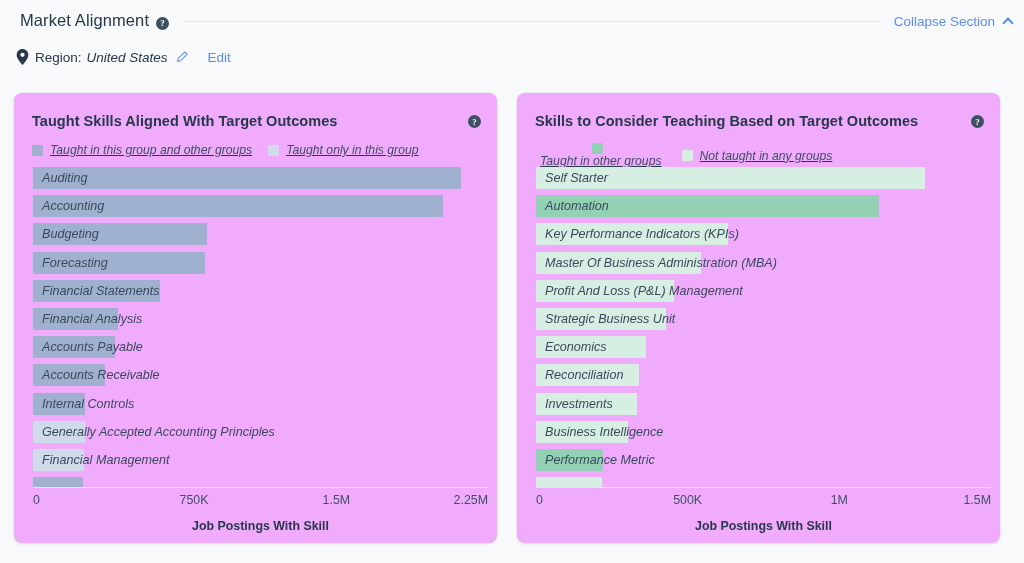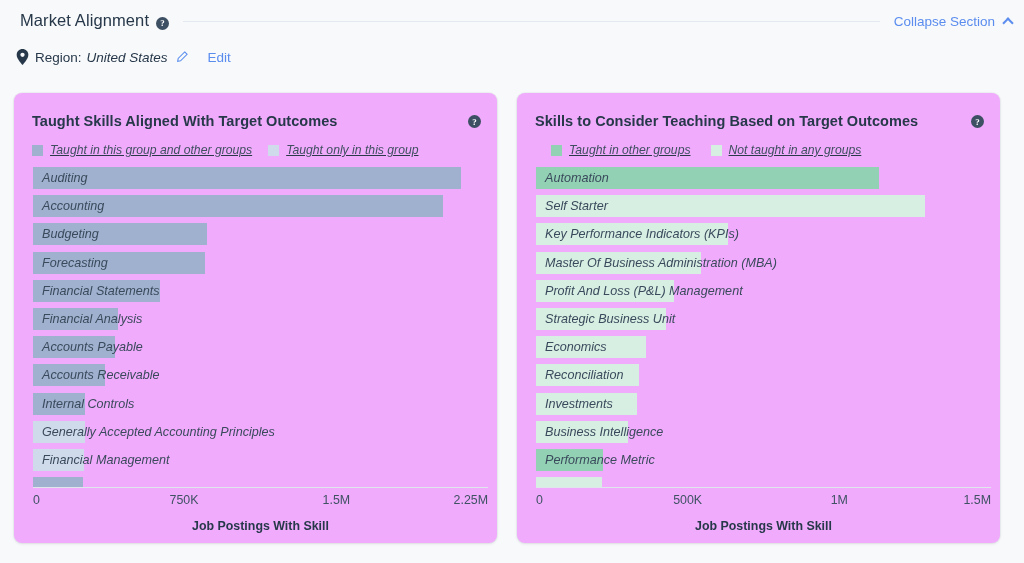--- a/index.html
+++ b/index.html
@@ -201,49 +201,49 @@
               <div class="bar-label">Financial Management</div>
             </div>
             <div class="bar-row">
               <div class="bar" style="width: 49.7467px; background: rgb(159, 177, 206);"></div>
             </div>
           </div>
         <div class="axis" id="axis-0">
           <div class="axis-line"></div>
           <div class="axis-title">Job Postings With Skill</div>
         <div class="tick" style="left: 0px;">0</div>
-            <div class="tick" style="left: 151px; transform: translateX(-50%); text-align: right;">750K</div>
+            <div class="tick" style="left: 161px; transform: translateX(-50%); text-align: right;">750K</div>
             <div class="tick" style="left: 303.333px; transform: translateX(-50%);">1.5M</div>
             <div class="tick" style="left: auto; right: 0px;">2.25M</div>
           </div>
       </div>
     </div>
 
     <div class="card">
       <div class="card-title">Skills to Consider Teaching Based on Target Outcomes</div>
       <div class="card-help">?</div>
       <div class="legend" id="legend-1">
-          <div class="legend-item" style="margin-left: 16px;">
+          <div class="legend-item" style="margin-left: 5px; flex-direction: column;">
             <span class="legend-swatch" style="background: rgb(147, 209, 180);"></span>
             <span class="legend-text">Taught in other groups</span>
           </div>
           <div class="legend-item" style="margin-left: 20px;">
             <span class="legend-swatch" style="background: rgb(215, 238, 226);"></span>
             <span class="legend-text">Not taught in any groups</span>
           </div>
         </div>
       <div class="plot">
         <div class="plot-clip" id="bars-1">
             <div class="bar-row">
+              <div class="bar" style="width: 389.177px; background: rgb(215, 238, 226);"></div>
+              <div class="bar-label">Self Starter</div>
+            </div>
+            <div class="bar-row">
               <div class="bar" style="width: 343.373px; background: rgb(147, 209, 180);"></div>
               <div class="bar-label">Automation</div>
-            </div>
-            <div class="bar-row">
-              <div class="bar" style="width: 389.177px; background: rgb(215, 238, 226);"></div>
-              <div class="bar-label">Self Starter</div>
             </div>
             <div class="bar-row">
               <div class="bar" style="width: 192.01px; background: rgb(215, 238, 226);"></div>
               <div class="bar-label">Key Performance Indicators (KPIs)</div>
             </div>
             <div class="bar-row">
               <div class="bar" style="width: 164.71px; background: rgb(215, 238, 226);"></div>
               <div class="bar-label">Master Of Business Administration (MBA)</div>
             </div>
             <div class="bar-row">

